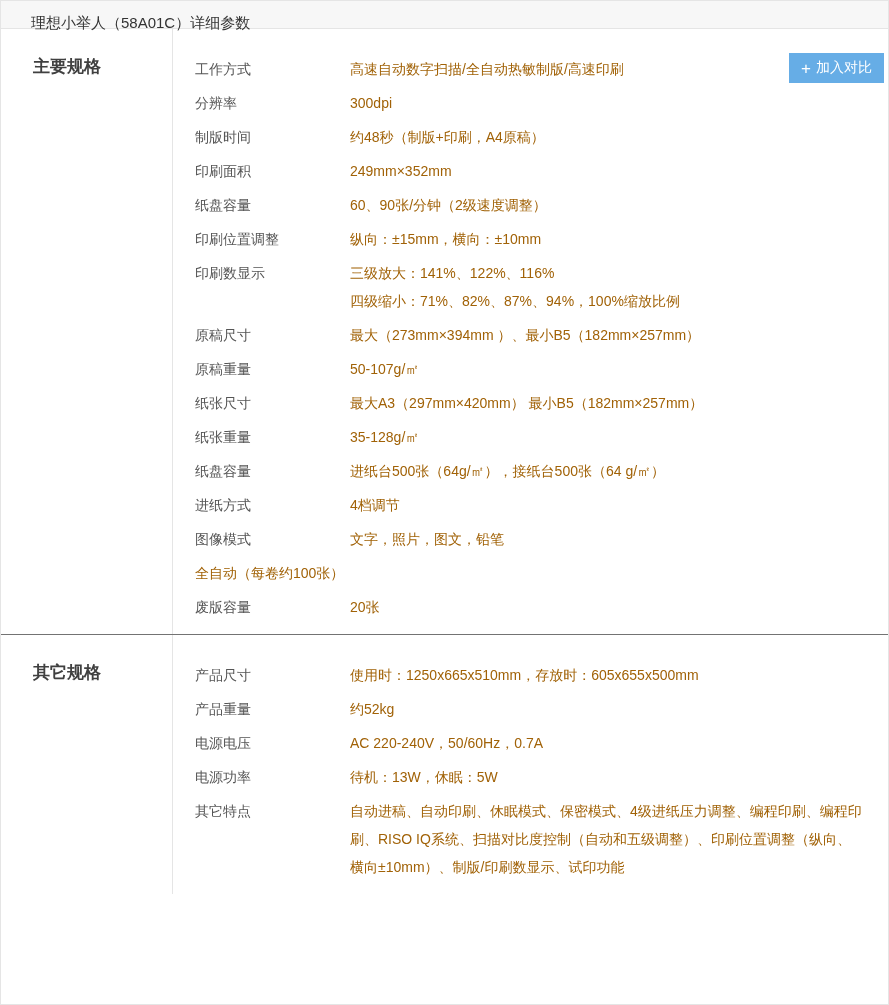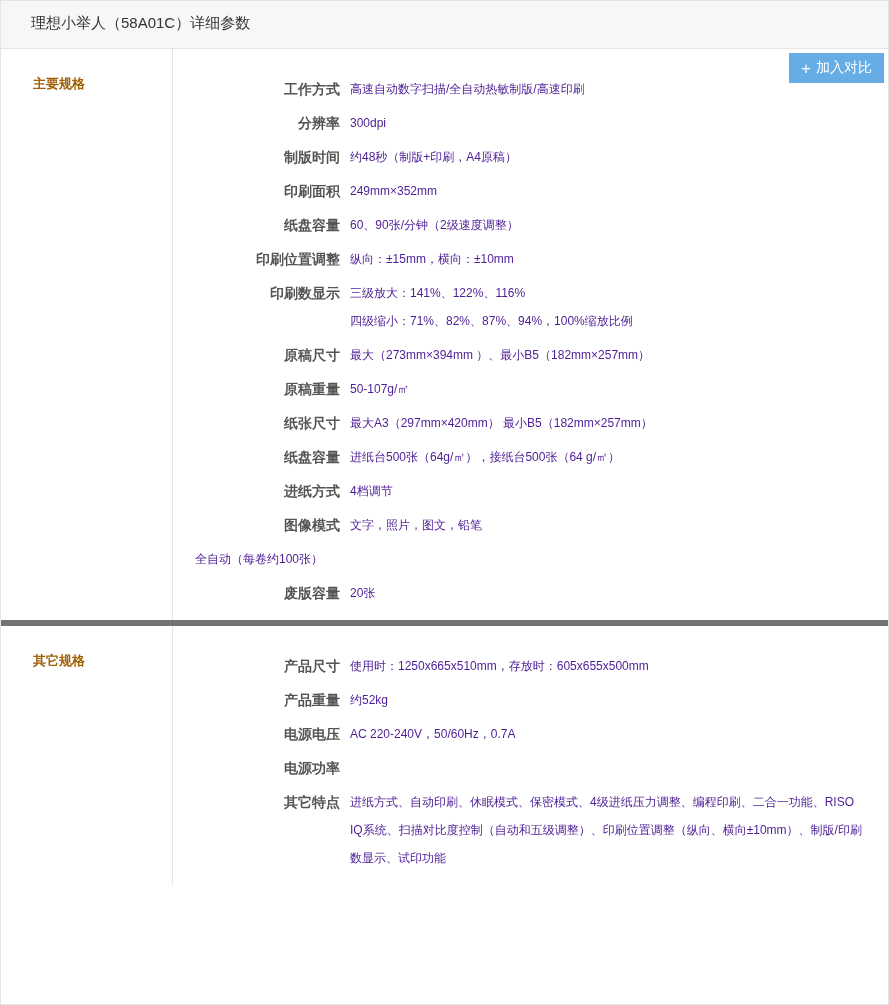--- a/index.html
+++ b/index.html
@@ -9,21 +9,21 @@
     width: 889px;
   }
   .panel {
     position: relative;
     width: 889px;
     min-height: 1005px;
     border: 1px solid #e5e5e5;
     background: #fff;
   }
   .panel-header {
-    height: 48px;
+    height: 28px;
     line-height: 43px;
     background: #f7f7f7;
     border-bottom: 1px solid #e5e5e5;
     padding-left: 30px;
     font-size: 15px;
     color: #333;
   }
   .compare-btn {
     position: absolute;
     top: 52px;
@@ -45,52 +45,51 @@
   .compare-btn .plus {
     font-size: 17px;
     line-height: 1;
     font-weight: normal;
   }
   .section {
     display: flex;
     align-items: stretch;
   }
   .section + .section {
-    border-top: 6px solid #737373;
+    border-top: 1px solid #737373;
   }
   .section-title-cell {
     width: 172px;
     flex: 0 0 172px;
     border-right: 1px solid #e5e5e5;
     padding: 26px 0 0 32px;
   }
   .section-title {
-    font-size: 13px;
+    font-size: 17px;
     font-weight: bold;
-    color: #a16207;
+    color: #404040;
   }
   .rows {
     flex: 1;
     padding: 23px 24px 10px 22px;
   }
   .spec-row { display: flex; }
   .spec-label {
     width: 155px;
     flex: 0 0 155px;
     font-size: 14px;
-    font-weight: bold;
+    font-weight: normal;
     color: #555;
     line-height: 28px;
     padding: 3px 10px 3px 0;
-    text-align: right;
   }
   .spec-value {
     flex: 1;
-    font-size: 12px;
-    color: #4c1d95;
+    font-size: 14px;
+    color: #a16207;
     line-height: 28px;
     padding: 3px 0;
     white-space: pre-line;
   }
 </style>
 </head>
 <body>
 
 <div class="panel">
   <div class="panel-header">
@@ -143,20 +142,24 @@
           </div>
           <div class="spec-row">
             <div class="spec-label">原稿重量</div>
             <div class="spec-value">50-107g/㎡</div>
           </div>
           <div class="spec-row">
             <div class="spec-label">纸张尺寸</div>
             <div class="spec-value">最大A3（297mm×420mm） 最小B5（182mm×257mm）</div>
           </div>
           <div class="spec-row">
+            <div class="spec-label">纸张重量</div>
+            <div class="spec-value">35-128g/㎡</div>
+          </div>
+          <div class="spec-row">
             <div class="spec-label">纸盘容量</div>
             <div class="spec-value">进纸台500张（64g/㎡），接纸台500张（64 g/㎡）</div>
           </div>
           <div class="spec-row">
             <div class="spec-label">进纸方式</div>
             <div class="spec-value">4档调节</div>
           </div>
           <div class="spec-row">
             <div class="spec-label">图像模式</div>
             <div class="spec-value">文字，照片，图文，铅笔</div>
@@ -182,21 +185,22 @@
           <div class="spec-row">
             <div class="spec-label">产品重量</div>
             <div class="spec-value">约52kg</div>
           </div>
           <div class="spec-row">
             <div class="spec-label">电源电压</div>
             <div class="spec-value">AC 220-240V，50/60Hz，0.7A</div>
           </div>
           <div class="spec-row">
             <div class="spec-label">电源功率</div>
+            <div class="spec-value">待机：13W，休眠：5W</div>
           </div>
           <div class="spec-row">
             <div class="spec-label">其它特点</div>
-            <div class="spec-value">进纸方式、自动印刷、休眠模式、保密模式、4级进纸压力调整、编程印刷、二合一功能、RISO IQ系统、扫描对比度控制（自动和五级调整）、印刷位置调整（纵向、横向±10mm）、制版/印刷数显示、试印功能</div>
+            <div class="spec-value">自动进稿、自动印刷、休眠模式、保密模式、4级进纸压力调整、编程印刷、编程印刷、RISO IQ系统、扫描对比度控制（自动和五级调整）、印刷位置调整（纵向、横向±10mm）、制版/印刷数显示、试印功能</div>
           </div>
         </div>
       </div>
     </div>
 </div>
 
 </body></html>

